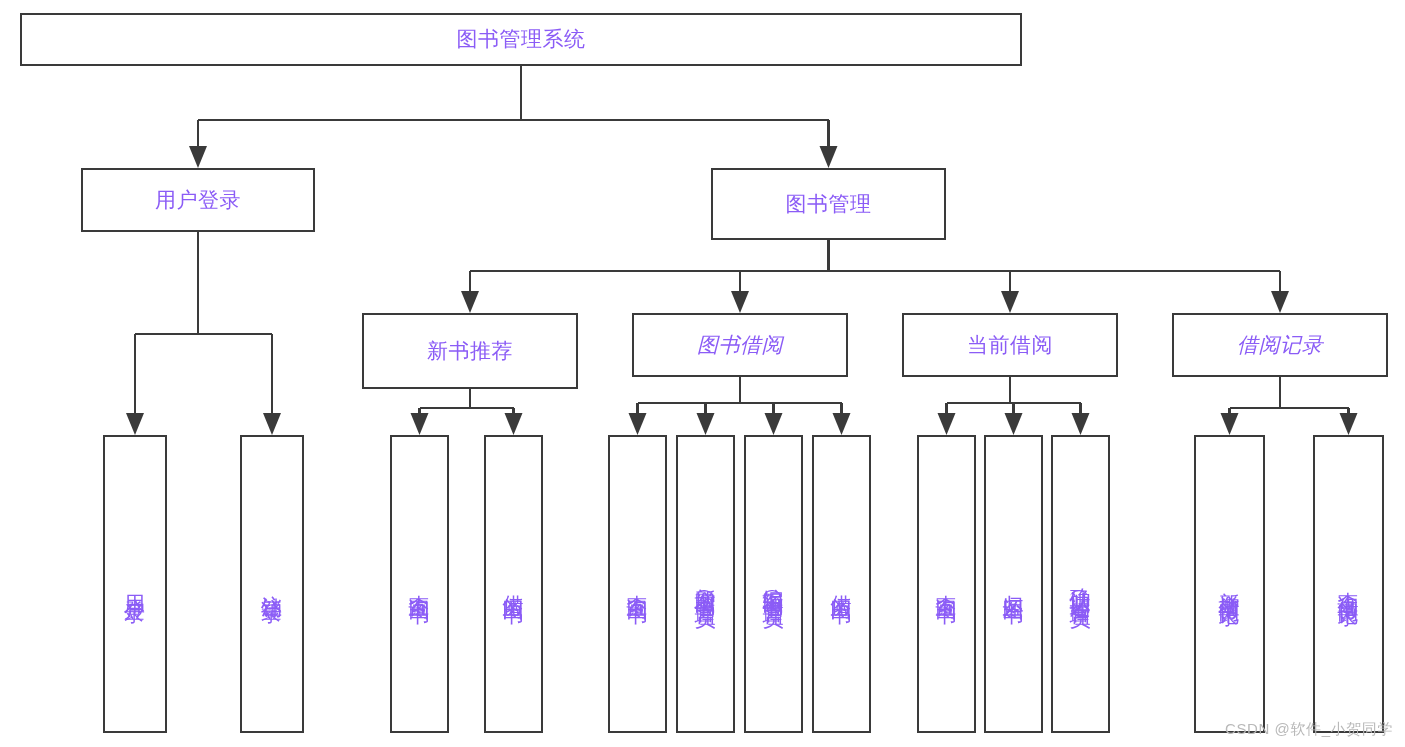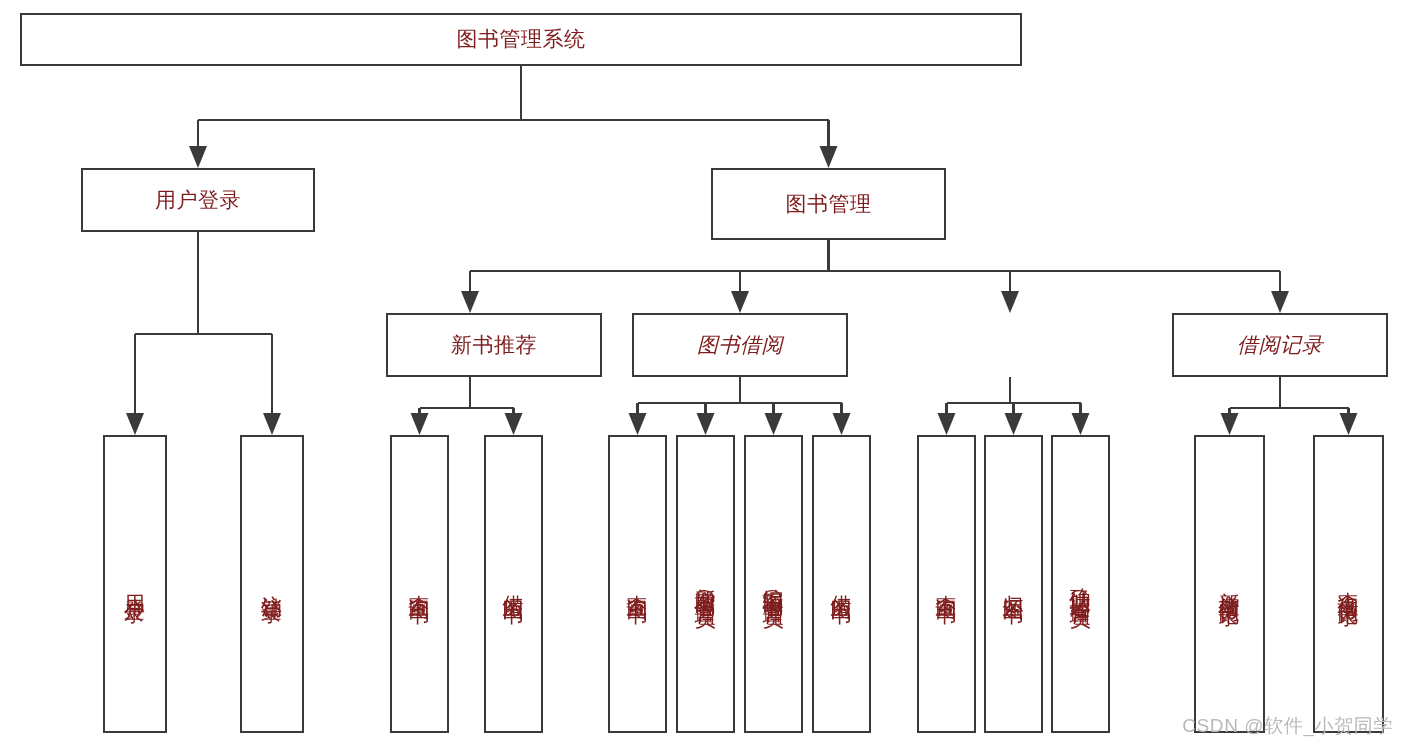--- a/index.html
+++ b/index.html
@@ -34,21 +34,21 @@
     display: flex;
     align-items: center;
     justify-content: center;
     color: #1a1a1a;
   }
   .node-label {
     display: block;
     text-align: right;
     line-height: 1.18;
     letter-spacing: 0.5px;
-    color: #7f1d1d;
+    color: #8b5cf6;
   }
   .node.horiz .node-label {
     font-size: 21px;
   }
   .node.vert {
     align-items: center;
     justify-content: center;
     padding-top: 6px;
     padding-bottom: 6px;
   }
@@ -57,21 +57,21 @@
     text-orientation: upright;
     font-size: 21px;
     letter-spacing: 3px;
     line-height: 1;
     white-space: nowrap;
   }
   #watermark {
     position: absolute;
     right: 12px;
     bottom: 8px;
-    font-size: 19px;
+    font-size: 15px;
     color: #b9b9b9;
     letter-spacing: 0.6px;
     white-space: nowrap;
   }
 </style>
 </head>
 <body>
 
 <div id="diagram-root">
 
@@ -134,26 +134,29 @@
     <span class="node-label">图书管理系统</span>
   </div>
 
   <div class="node horiz" style="left: 81px; top: 168px; width: 234px; height: 64px;">
     <span class="node-label">用户登录</span>
   </div>
   <div class="node horiz" style="left: 711px; top: 168px; width: 235px; height: 72px;">
     <span class="node-label">图书管理</span>
   </div>
 
-  <div class="node horiz" style="left: 362px; top: 313px; width: 216px; height: 64px; margin-left: 24px;">
+  <div class="node horiz" style="left: 362px; top: 313px; width: 216px; height: 76px;">
     <span class="node-label">新书推荐</span>
   </div>
   <div class="node horiz" style="left: 632px; top: 313px; width: 216px; height: 64px; font-style: italic;">
     <span class="node-label">图书借阅</span>
   </div>
+  <div class="node horiz" style="left: 902px; top: 313px; width: 216px; height: 64px;">
+    <span class="node-label">当前借阅</span>
+  </div>
   <div class="node horiz" style="left: 1172px; top: 313px; width: 216px; height: 64px; font-style: italic;">
     <span class="node-label">借阅记录</span>
   </div>
 
   <div class="node vert" style="left: 103px; top: 435px; width: 64px; height: 298px;">
     <span class="node-label">用户登录</span>
   </div>
   <div class="node vert" style="left: 240px; top: 435px; width: 64px; height: 298px;">
     <span class="node-label">注销登录</span>
   </div>

